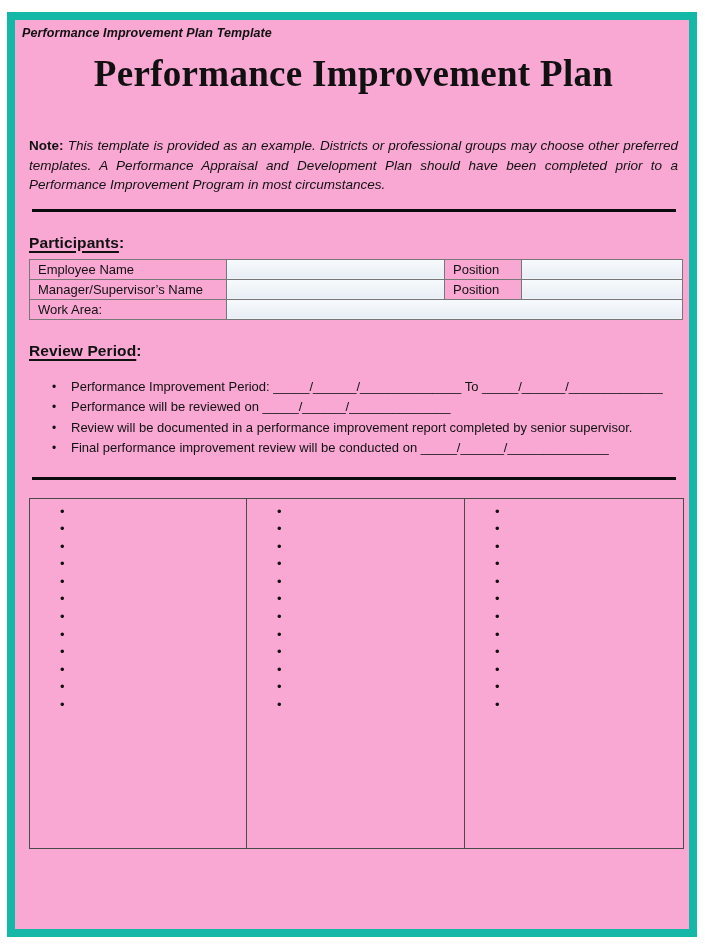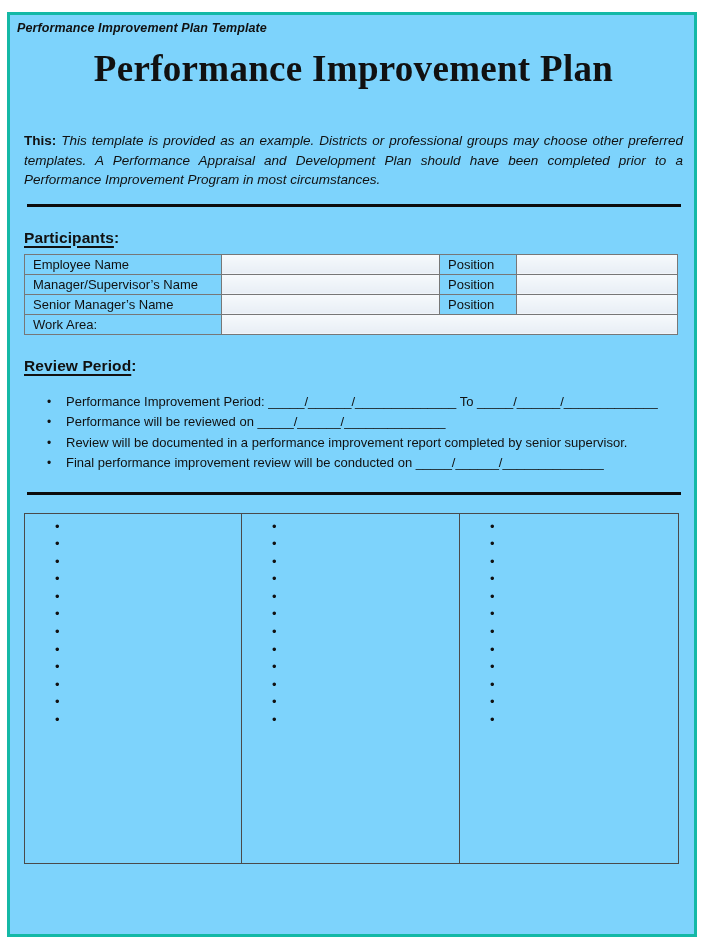--- a/index.html
+++ b/index.html
@@ -6,22 +6,22 @@
   html, body { margin: 0; padding: 0; }
   body {
     width: 705px; height: 952px;
     background: #ffffff;
     font-family: "Liberation Sans", sans-serif;
     color: #111111;
   }
   .page { position: relative; width: 705px; height: 952px; background: #fff; }
   .border-box {
     position: absolute; left: 7px; top: 12px; right: 8px; bottom: 15px;
-    border: 3px solid #14b8a6;
-    background: #7dd3fc;
+    border: 8px solid #14b8a6;
+    background: #f9a8d4;
   }
   .content { padding: 5px 11px 0 14px; }
 
   .doc-header {
     margin: 0 0 0 -7px;
     font-weight: bold; font-style: italic;
     font-size: 12.5px; line-height: 17px;
     letter-spacing: 0.1px;
   }
   .title {
@@ -112,21 +112,21 @@
 <body>
 
 <div class="page">
   <div class="border-box">
     <div class="content">
 
       <div class="doc-header">Performance Improvement Plan Template</div>
 
       <h1 class="title">Performance Improvement Plan</h1>
 
-      <p class="note"><span class="note-label">This:</span><span class="note-body">This template is provided as an example. Districts or professional groups may choose other preferred templates. A Performance Appraisal and Development Plan should have been completed prior to a Performance Improvement Program in most circumstances.</span></p>
+      <p class="note"><span class="note-label">Note:</span><span class="note-body">This template is provided as an example. Districts or professional groups may choose other preferred templates. A Performance Appraisal and Development Plan should have been completed prior to a Performance Improvement Program in most circumstances.</span></p>
 
       <div class="rule"></div>
 
       <div class="section-heading"><span class="u">Participants</span><span>:</span></div>
 
       <table class="p-table">
         <colgroup>
           <col style="width:197px">
             <col style="width:218px">
             <col style="width:77px">
@@ -139,26 +139,20 @@
             <td>Position</td>
             <td class="field"></td>
           </tr>
           <tr>
             <td>Manager/Supervisor’s Name</td>
             <td class="field"></td>
             <td>Position</td>
             <td class="field"></td>
           </tr>
           <tr>
-            <td>Senior Manager’s Name</td>
-            <td class="field"></td>
-            <td>Position</td>
-            <td class="field"></td>
-          </tr>
-          <tr>
             <td>Work Area:</td>
             <td class="field" colspan="3"></td>
           </tr>
         </tbody>
       </table>
 
       <div class="section-heading"><span class="u">Review Period</span><span>:</span></div>
 
       <ul class="bullets">
         <li><span class="dot">•</span><span>Performance Improvement Period: _____/______/______________ To _____/______/_____________</span></li>

